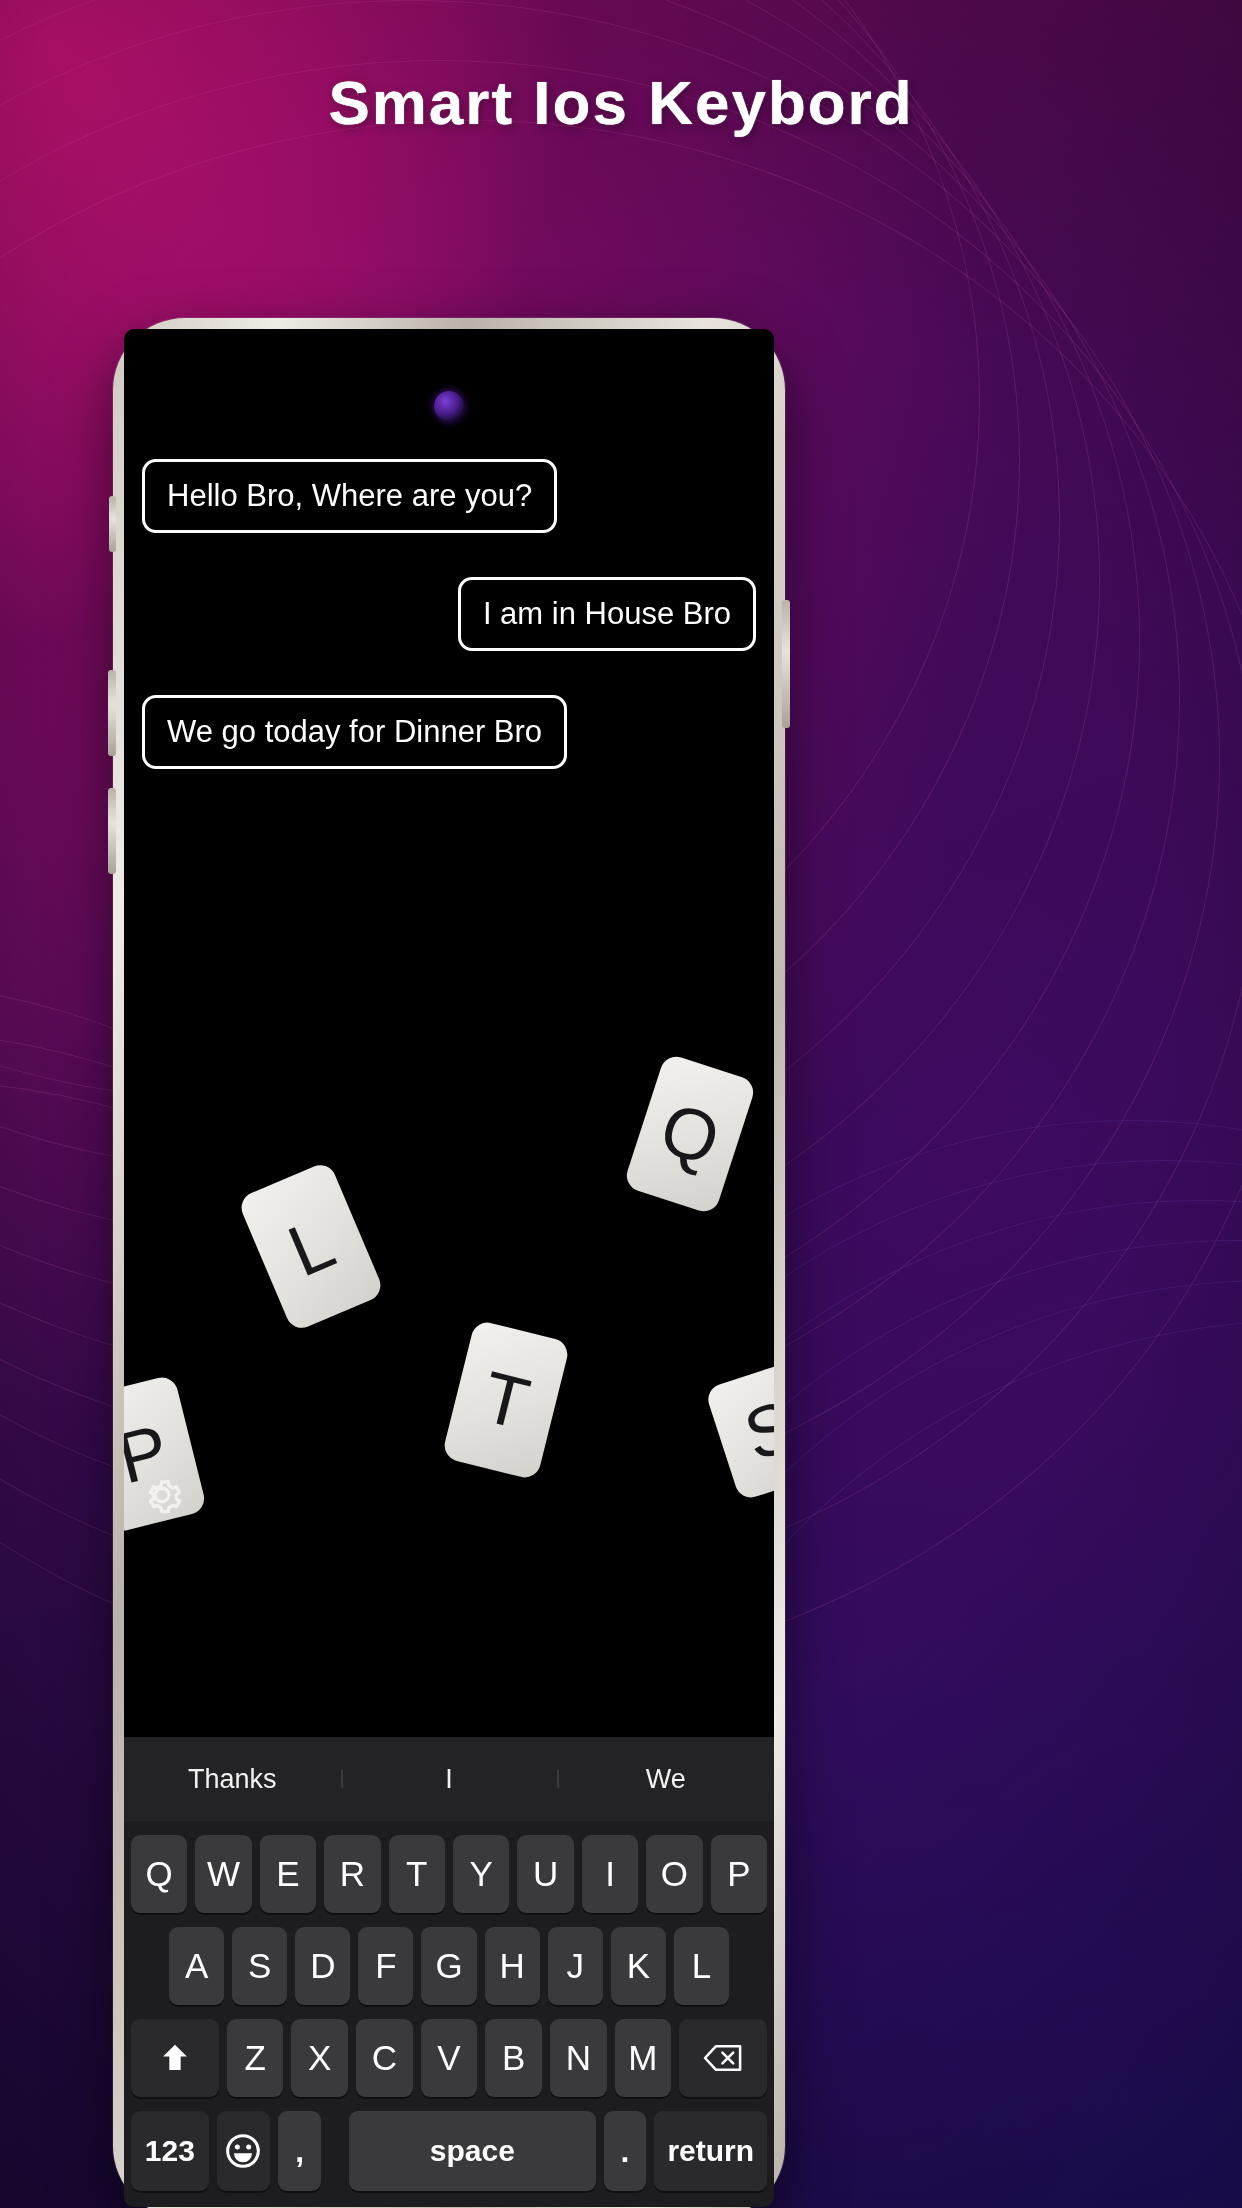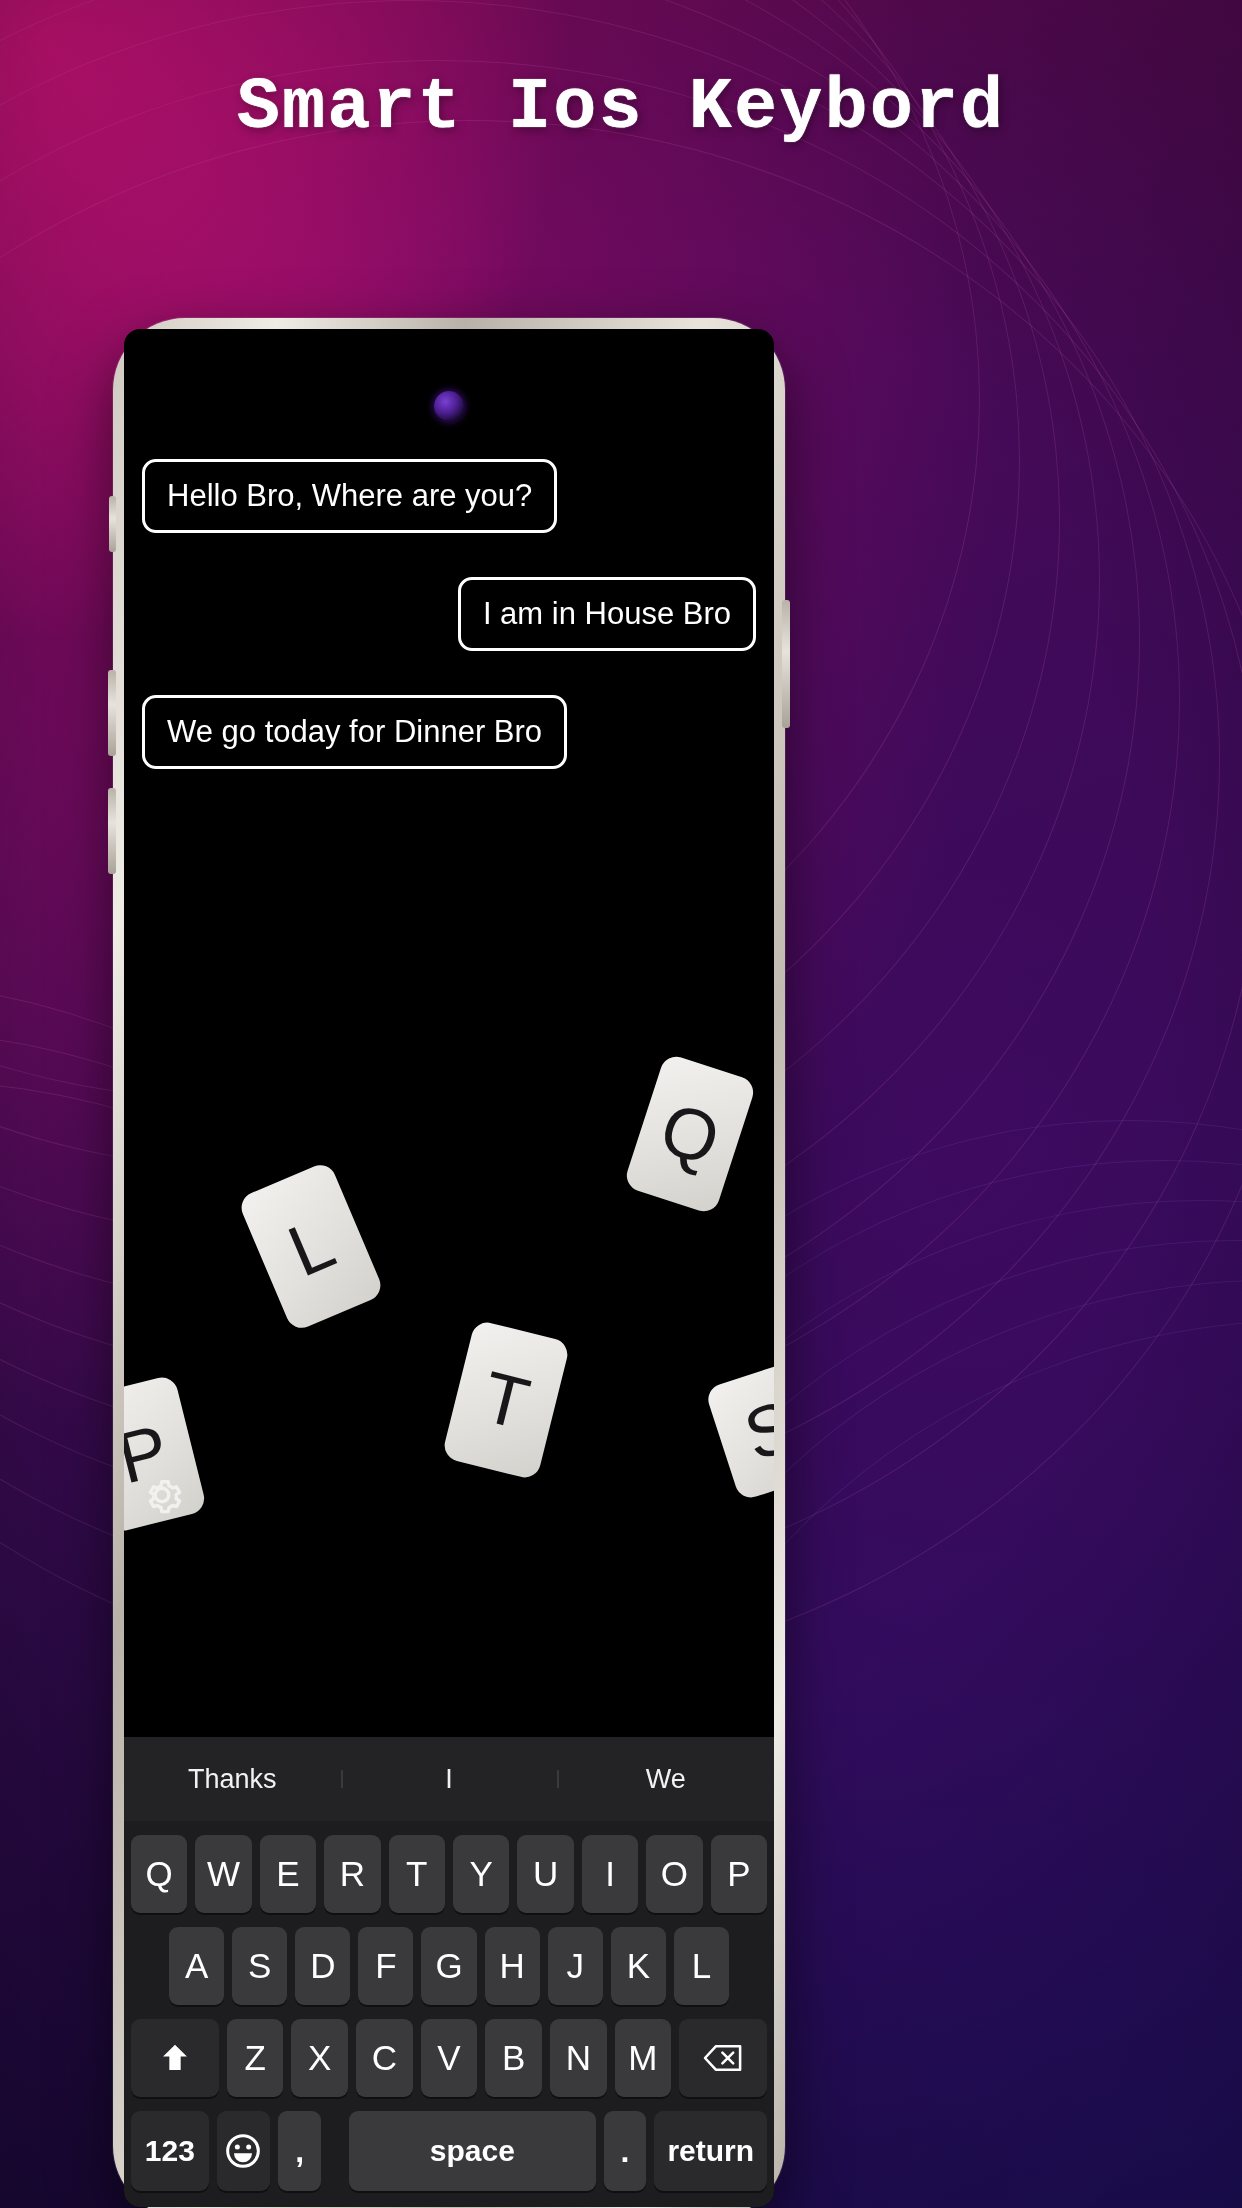--- a/index.html
+++ b/index.html
@@ -32,22 +32,22 @@
   #bgvig {
     position:absolute; inset:0;
     background:radial-gradient(ellipse 95% 75% at 50% 45%, rgba(0,0,0,0) 45%, rgba(0,0,0,0.42) 100%);
   }
 
   
   #title {
     position:absolute;
     left:0; right:0; top:72px;
     text-align:center;
-    font-family:Liberation Mono, monospace;
-    font-size:72px;
+    font-family:Liberation Sans, sans-serif;
+    font-size:62px;
     font-weight:700;
     letter-spacing:2px;
     color:#ffffff;
     text-shadow:
       0 0 1px rgba(255,255,255,.9),
       2px 3px 10px rgba(0,0,0,.35);
     line-height:1.0;
     white-space:nowrap;
   }
 
@@ -56,21 +56,21 @@
     position:absolute;
     left:113px; top:318px;
     width:672px; height:1900px;
     border-radius:72px;
     background:linear-gradient(105deg,#cfc9c0 0%,#efece6 14%,#b9b2a8 30%,#e8e4dc 50%,#c2bbb1 72%,#efece6 88%,#b5aea4 100%);
     padding:11px;
     box-shadow:0 22px 60px rgba(0,0,0,.55), 0 0 0 1px rgba(255,255,255,.12);
   }
   #screen {
     width:100%; height:100%;
-    border-radius:16px;
+    border-radius:10px;
     background:#000;
     overflow:hidden;
     position:relative;
   }
   .side-btn {
     position:absolute;
     background:linear-gradient(180deg,#b9b2a8,#e7e3db 40%,#a9a298);
     border-radius:3px;
   }
   #btn-silent { left:-4px; top:178px;  width:7px;  height:56px; }

